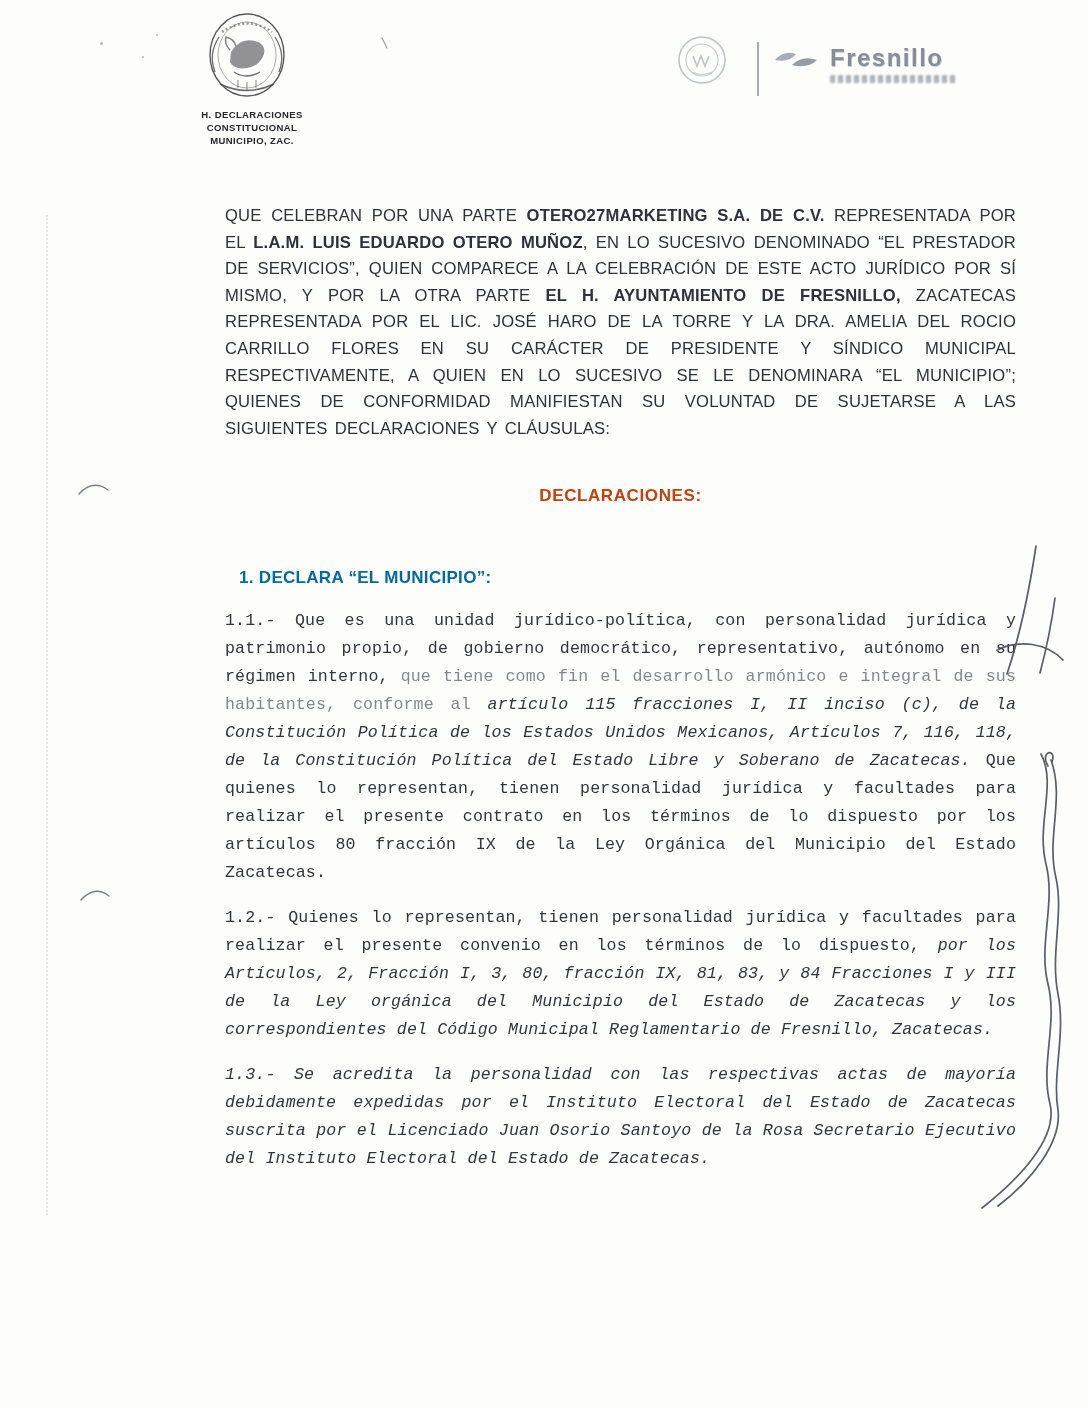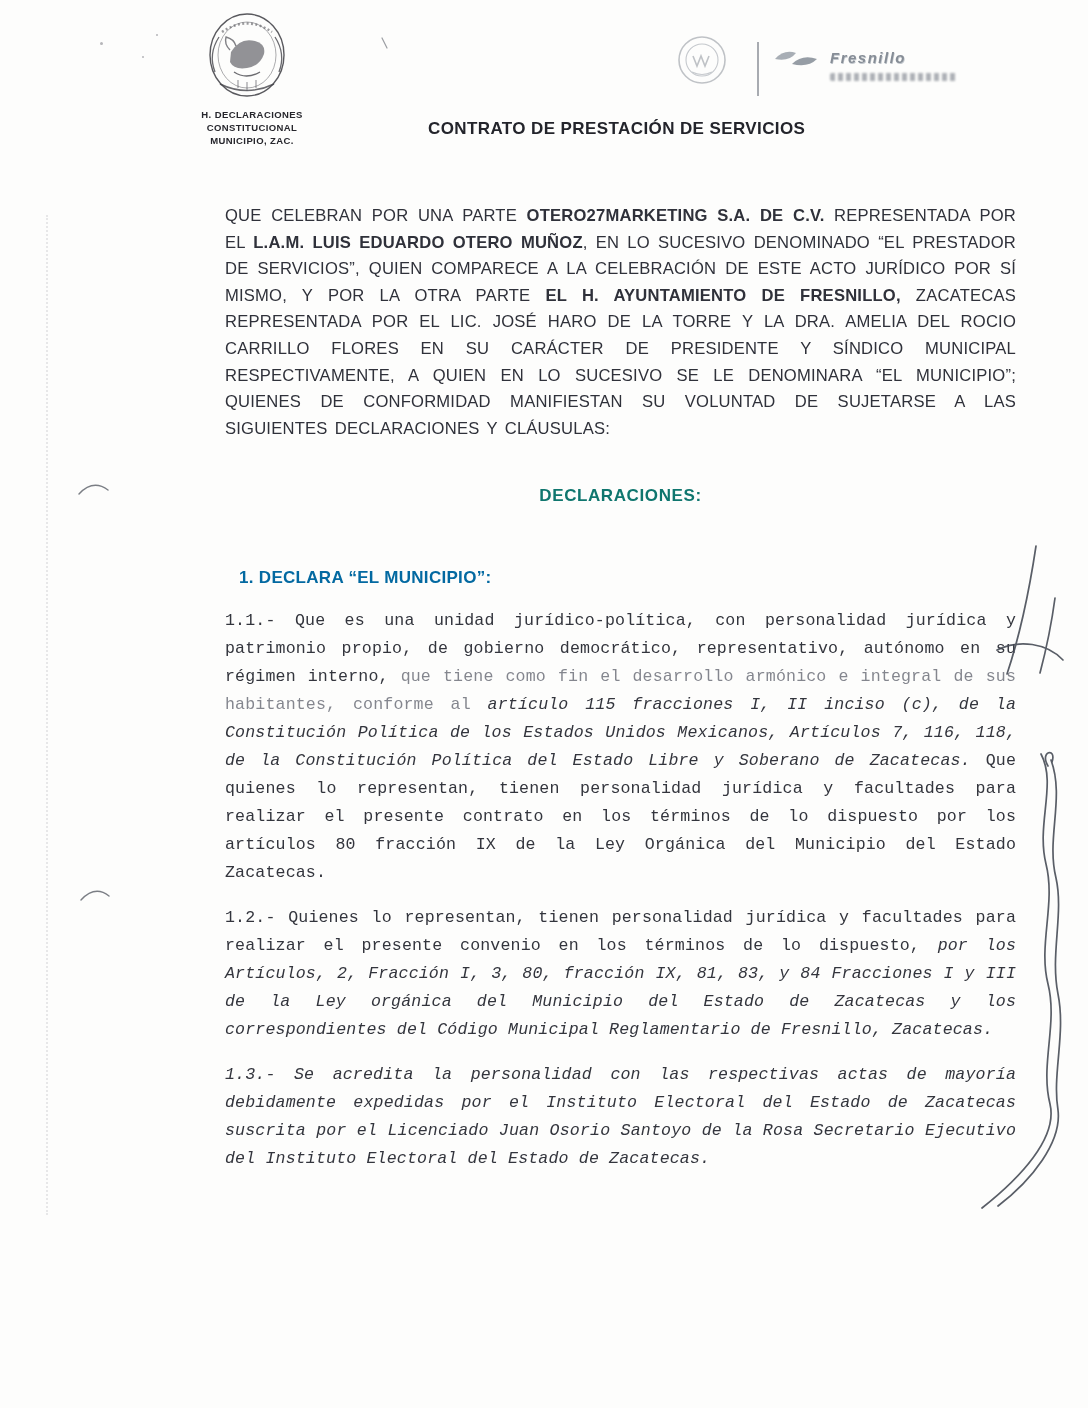--- a/index.html
+++ b/index.html
@@ -19,37 +19,37 @@
   .doc-title{
     position:absolute;left:428px;top:119px;margin:0;
     font-size:17px;font-weight:bold;letter-spacing:.4px;color:#23242b;
     white-space:nowrap;
   }
   .seal{position:absolute;left:676px;top:34px;width:52px;height:52px;opacity:.55;filter:blur(.4px);}
   .logo-divider{position:absolute;left:757px;top:42px;width:1.5px;height:54px;background:#7b8088;opacity:.65;}
   .fresnillo{position:absolute;left:772px;top:44px;width:220px;}
   .fresnillo-row{display:flex;align-items:center;gap:6px;}
   .fresnillo-word{
-    font-size:15px;font-weight:bold;font-style:italic;letter-spacing:1.5px;
+    font-size:24px;font-weight:bold;letter-spacing:1.5px;
     color:#868d96;text-shadow:.6px .6px 0 #c2c7cd;
   }
   .fresnillo-tagline{
     margin:3px 0 0 58px;width:128px;height:8px;border-radius:2px;
     background:repeating-linear-gradient(90deg,rgba(120,126,135,.6) 0 5px,rgba(120,126,135,0) 5px 8px);
     filter:blur(1px);
   }
   
   .contract-body{position:absolute;left:193px;top:203px;width:791px;margin-left:32px;}
   .intro{
     margin:0;font-size:16.6px;line-height:26.6px;text-align:justify;
     letter-spacing:.2px;word-spacing:2.5px;color:#2f313a;
   }
   .h-declaraciones{
     margin:44px 0 0 0;text-align:center;
-    font-size:17px;font-weight:bold;letter-spacing:.6px;color:#0f766e;
+    font-size:17px;font-weight:bold;letter-spacing:.6px;color:#c2410c;
   }
   .h-declara{
     margin:62px 0 0 14px;
     font-size:17px;font-weight:bold;letter-spacing:.3px;color:#0369a1;
   }
   .clause{
     margin:19px 0 0 0;font-size:16.6px;line-height:28px;
     text-align:justify;letter-spacing:.15px;color:#33353d;font-family:Liberation Mono, monospace;
   }
   .clause + .clause{margin-top:17px;}
@@ -101,21 +101,20 @@
     <div class="fresnillo-row">
       <svg width="52" height="26" viewBox="0 0 52 26" aria-hidden="true">
         <path d="M3 15 q9 -10 21 -6 q-7 9 -21 6 z" fill="#99a0a8" opacity=".85"></path>
         <path d="M20 20 q10 -10 25 -5 q-9 9 -25 5 z" fill="#8b929b" opacity=".9"></path>
       </svg>
       <span class="fresnillo-word">Fresnillo</span>
     </div>
     <div class="fresnillo-tagline"></div>
   </div>
 
-  <h1 class="doc-title">CONTRATO DE PRESTACIÓN DE SERVICIOS</h1>
 
   <main class="contract-body">
     <p class="intro"><span>QUE CELEBRAN POR UNA PARTE  </span><span class="b">OTERO27MARKETING S.A. DE C.V.</span><span> REPRESENTADA POR EL  </span><span class="b">L.A.M. LUIS EDUARDO OTERO MUÑOZ</span><span>, EN LO SUCESIVO DENOMINADO “EL PRESTADOR DE SERVICIOS”, QUIEN COMPARECE A LA CELEBRACIÓN DE ESTE ACTO JURÍDICO POR SÍ MISMO, Y POR LA OTRA PARTE </span><span class="b">EL H. AYUNTAMIENTO DE FRESNILLO,</span><span> ZACATECAS REPRESENTADA POR EL  LIC. JOSÉ HARO DE LA TORRE Y LA DRA. AMELIA DEL ROCIO CARRILLO FLORES EN SU CARÁCTER DE PRESIDENTE Y SÍNDICO MUNICIPAL RESPECTIVAMENTE, A QUIEN EN LO SUCESIVO SE LE DENOMINARA “EL MUNICIPIO”; QUIENES DE CONFORMIDAD MANIFIESTAN SU VOLUNTAD DE SUJETARSE A LAS SIGUIENTES DECLARACIONES Y CLÁUSULAS:</span></p>
 
     <h2 class="h-declaraciones">DECLARACIONES:</h2>
 
     <h3 class="h-declara">1.  DECLARA  “EL MUNICIPIO”:</h3>
 
     <p class="clause"><span>1.1.- Que es una unidad jurídico-política, con personalidad jurídica y patrimonio propio, de gobierno democrático, representativo, autónomo en su régimen interno, </span><span class="f">que tiene como fin el desarrollo armónico e integral de sus habitantes, conforme al </span><span class="i">artículo 115  fracciones I, II inciso (c), de la Constitución Política de los Estados Unidos Mexicanos, Artículos 7, 116, 118,  de la Constitución Política del Estado Libre y Soberano de Zacatecas.</span><span> Que quienes lo representan, tienen personalidad jurídica y facultades para realizar el presente contrato en los términos de lo dispuesto por los artículos 80 fracción IX de la Ley Orgánica del Municipio  del Estado Zacatecas.</span></p>
     <p class="clause"><span>1.2.- Quienes lo representan, tienen personalidad jurídica y facultades para realizar el presente convenio en los términos de lo dispuesto, </span><span class="i">por los  Artículos, 2, Fracción I,  3, 80, fracción IX,  81, 83, y 84 Fracciones I y III de la Ley orgánica del Municipio del Estado de Zacatecas y los correspondientes del Código Municipal Reglamentario de Fresnillo, Zacatecas.</span></p>

